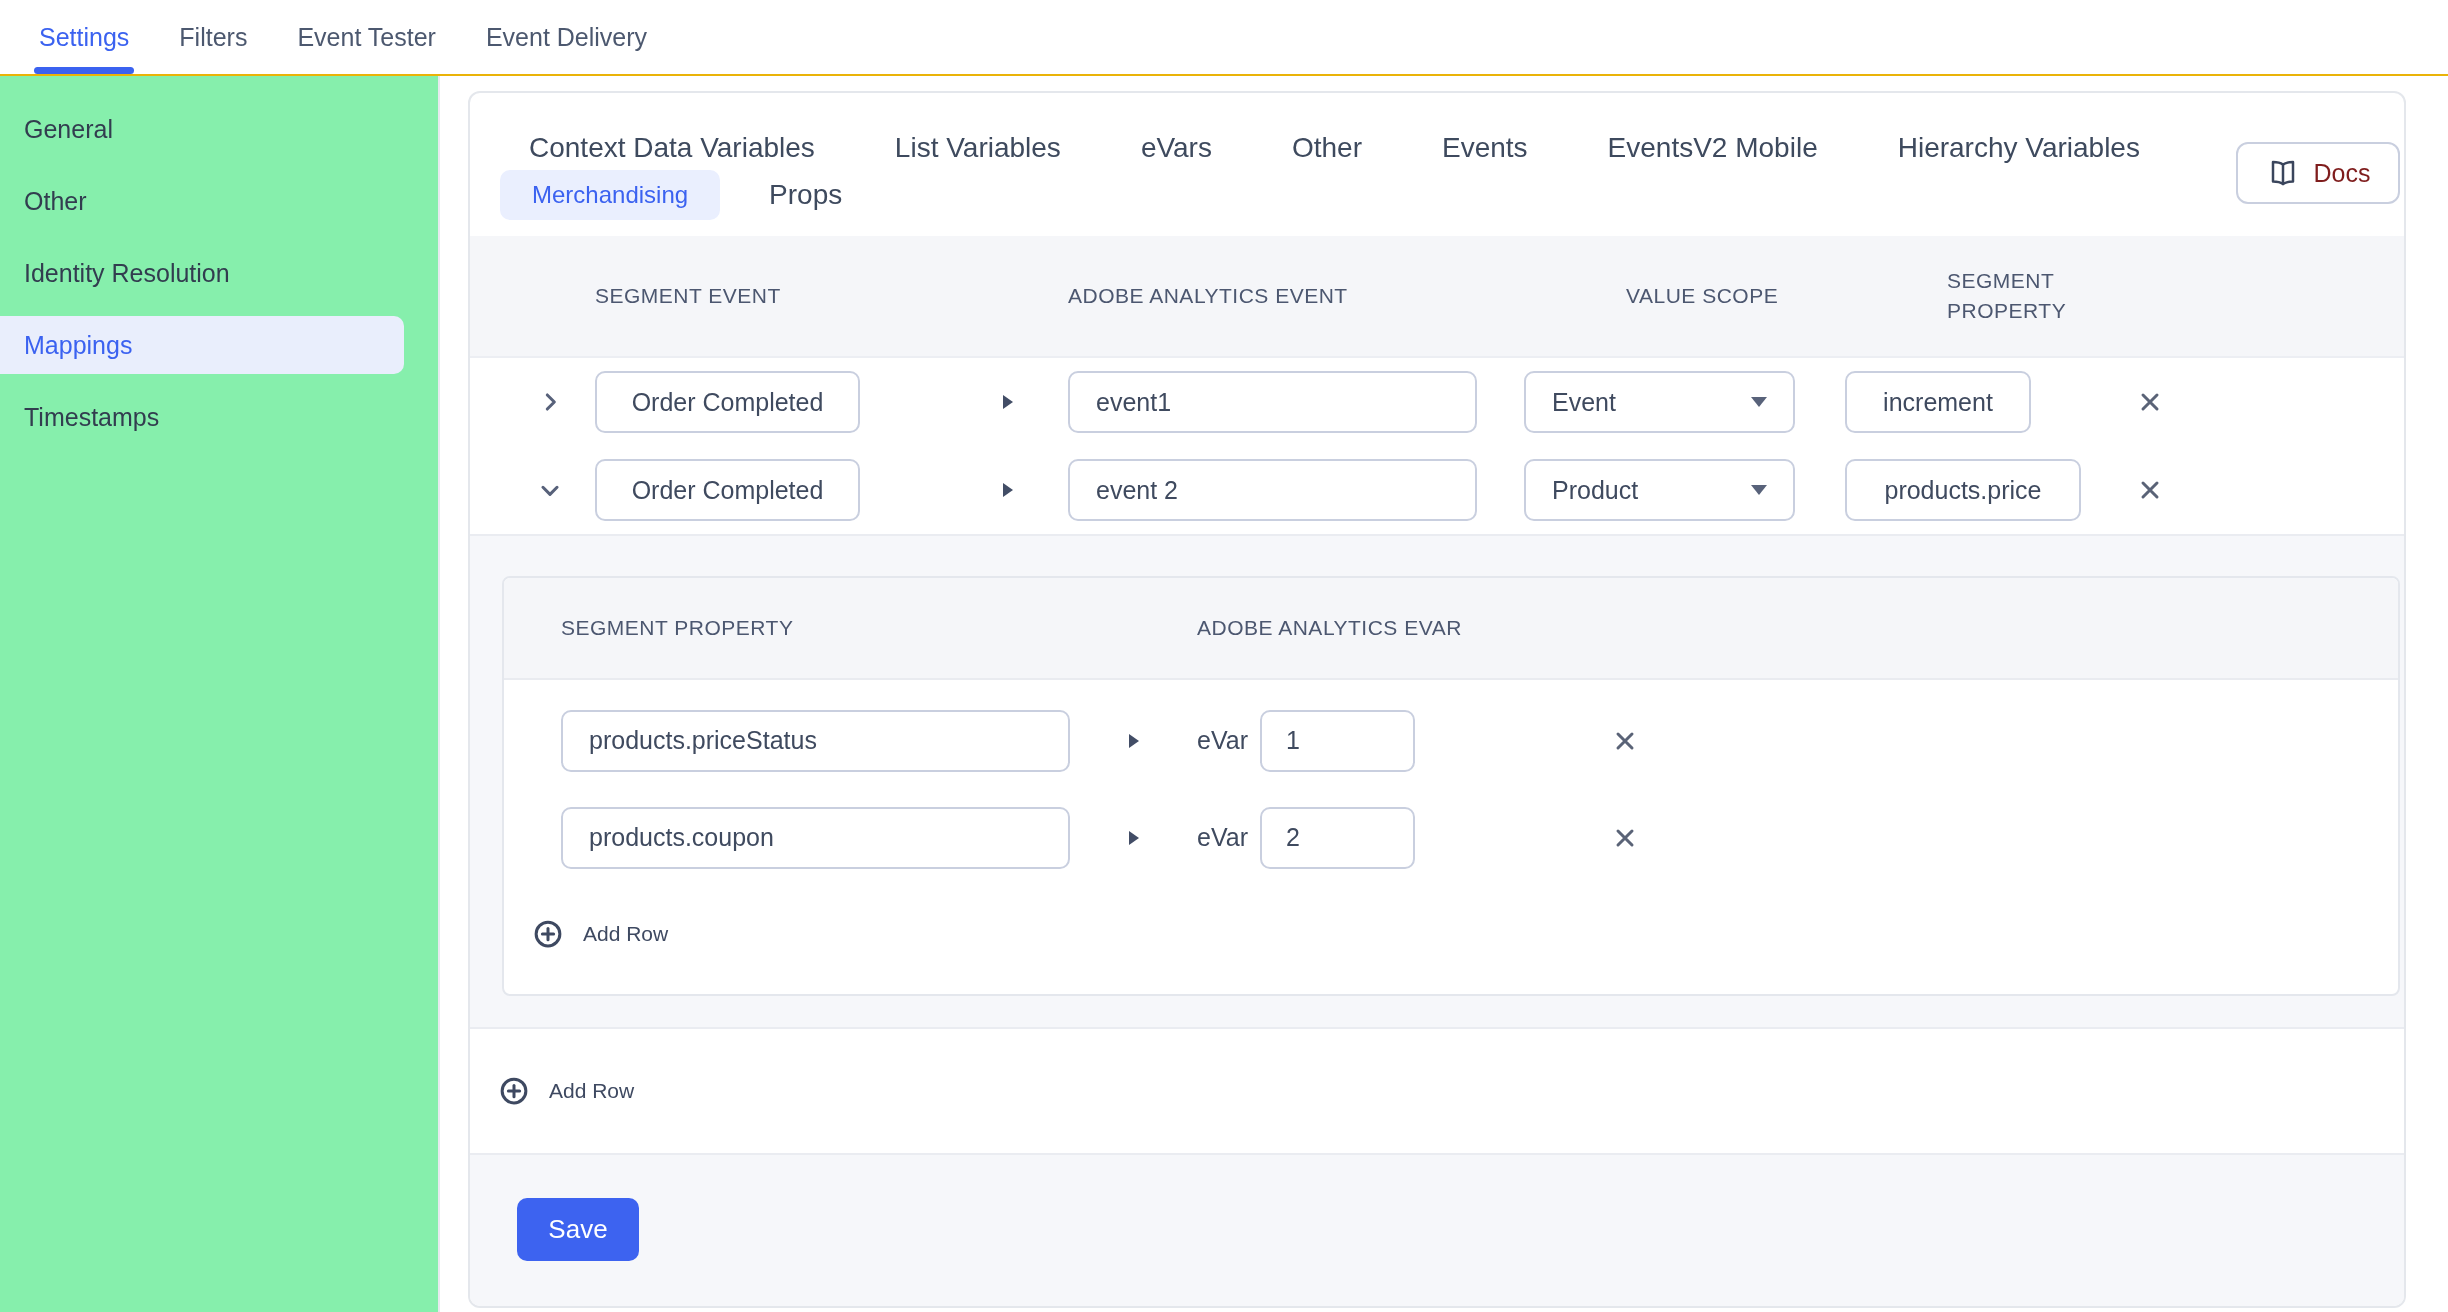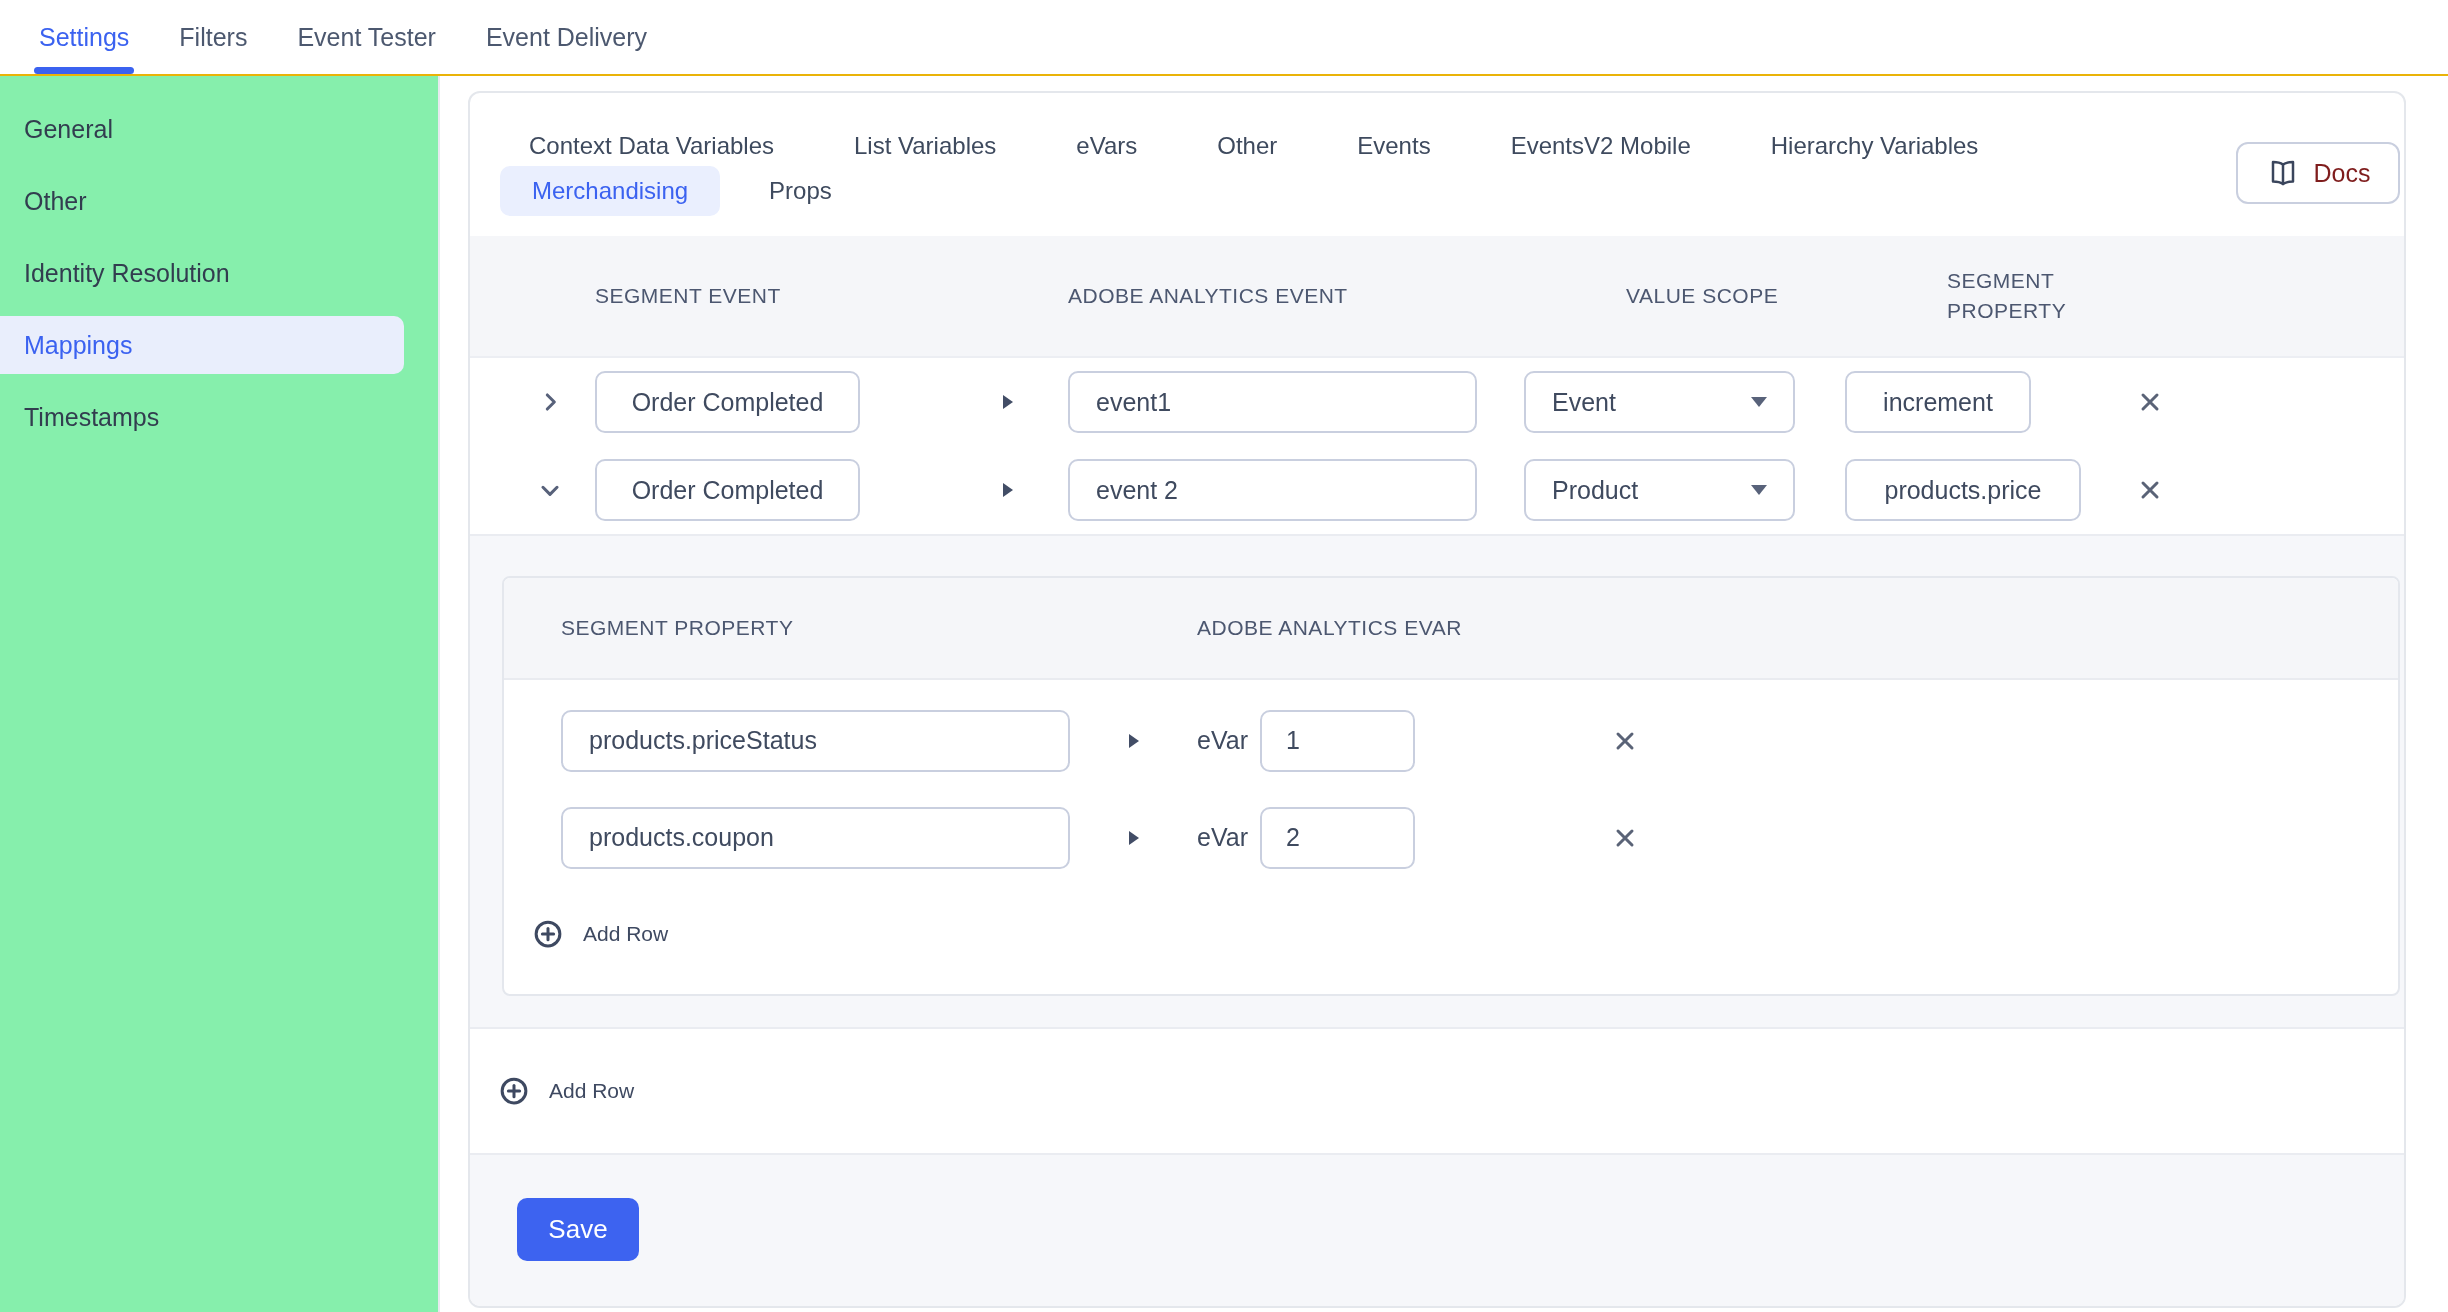--- a/index.html
+++ b/index.html
@@ -33,21 +33,21 @@
   .side-item{height:58px;display:flex;align-items:center;padding-left:24px;margin-bottom:14px;font-size:25px;color:var(--ink);cursor:pointer;}
   .side-item.active{width:404px;background:var(--accent-bg);border-radius:0 10px 10px 0;color:var(--accent);}
 
   .content{flex:1;min-width:0;padding:15px 42px 0 28px;}
 
   
   .card{width:1938px;height:1217px;border:2px solid var(--border-card);border-radius:12px;background:#fff;overflow:hidden;display:flex;flex-direction:column;}
 
   .card-head{position:relative;height:143px;flex:0 0 auto;}
   .tabrow1{display:flex;gap:80px;padding-left:59px;margin-top:39px;align-items:center;}
-  .tab{font-size:24px;color:#3E4A5E;white-space:nowrap;cursor:pointer;}
+  .tab{font-size:28px;color:#3E4A5E;white-space:nowrap;cursor:pointer;}
   .tabrow2{display:flex;align-items:center;gap:49px;padding-left:30px;margin-top:6px;}
   .tab-pill{height:50px;padding:0 32px;display:flex;align-items:center;border-radius:10px;background:var(--pill-bg);color:var(--accent);font-size:24px;cursor:pointer;}
   .docs-btn{position:absolute;top:49px;right:4px;width:164px;height:62px;border:2px solid var(--border-input);border-radius:12px;background:#fff;display:flex;align-items:center;justify-content:center;gap:14px;font-family:inherit;font-size:25px;font-weight:500;color:#7f1d1d;cursor:pointer;}
 
   
   .thead{height:122px;background:var(--band);border-bottom:2px solid #ECEEF3;display:flex;align-items:center;padding-left:34px;font-size:21px;font-weight:500;letter-spacing:.5px;color:var(--ink-head);flex:0 0 auto;}
   .c-exp{width:91px;flex:0 0 auto;}
   .c-se{width:265px;flex:0 0 auto;}
   .c-arr{width:208px;flex:0 0 auto;}
   .c-ae{width:511px;flex:0 0 auto;}

